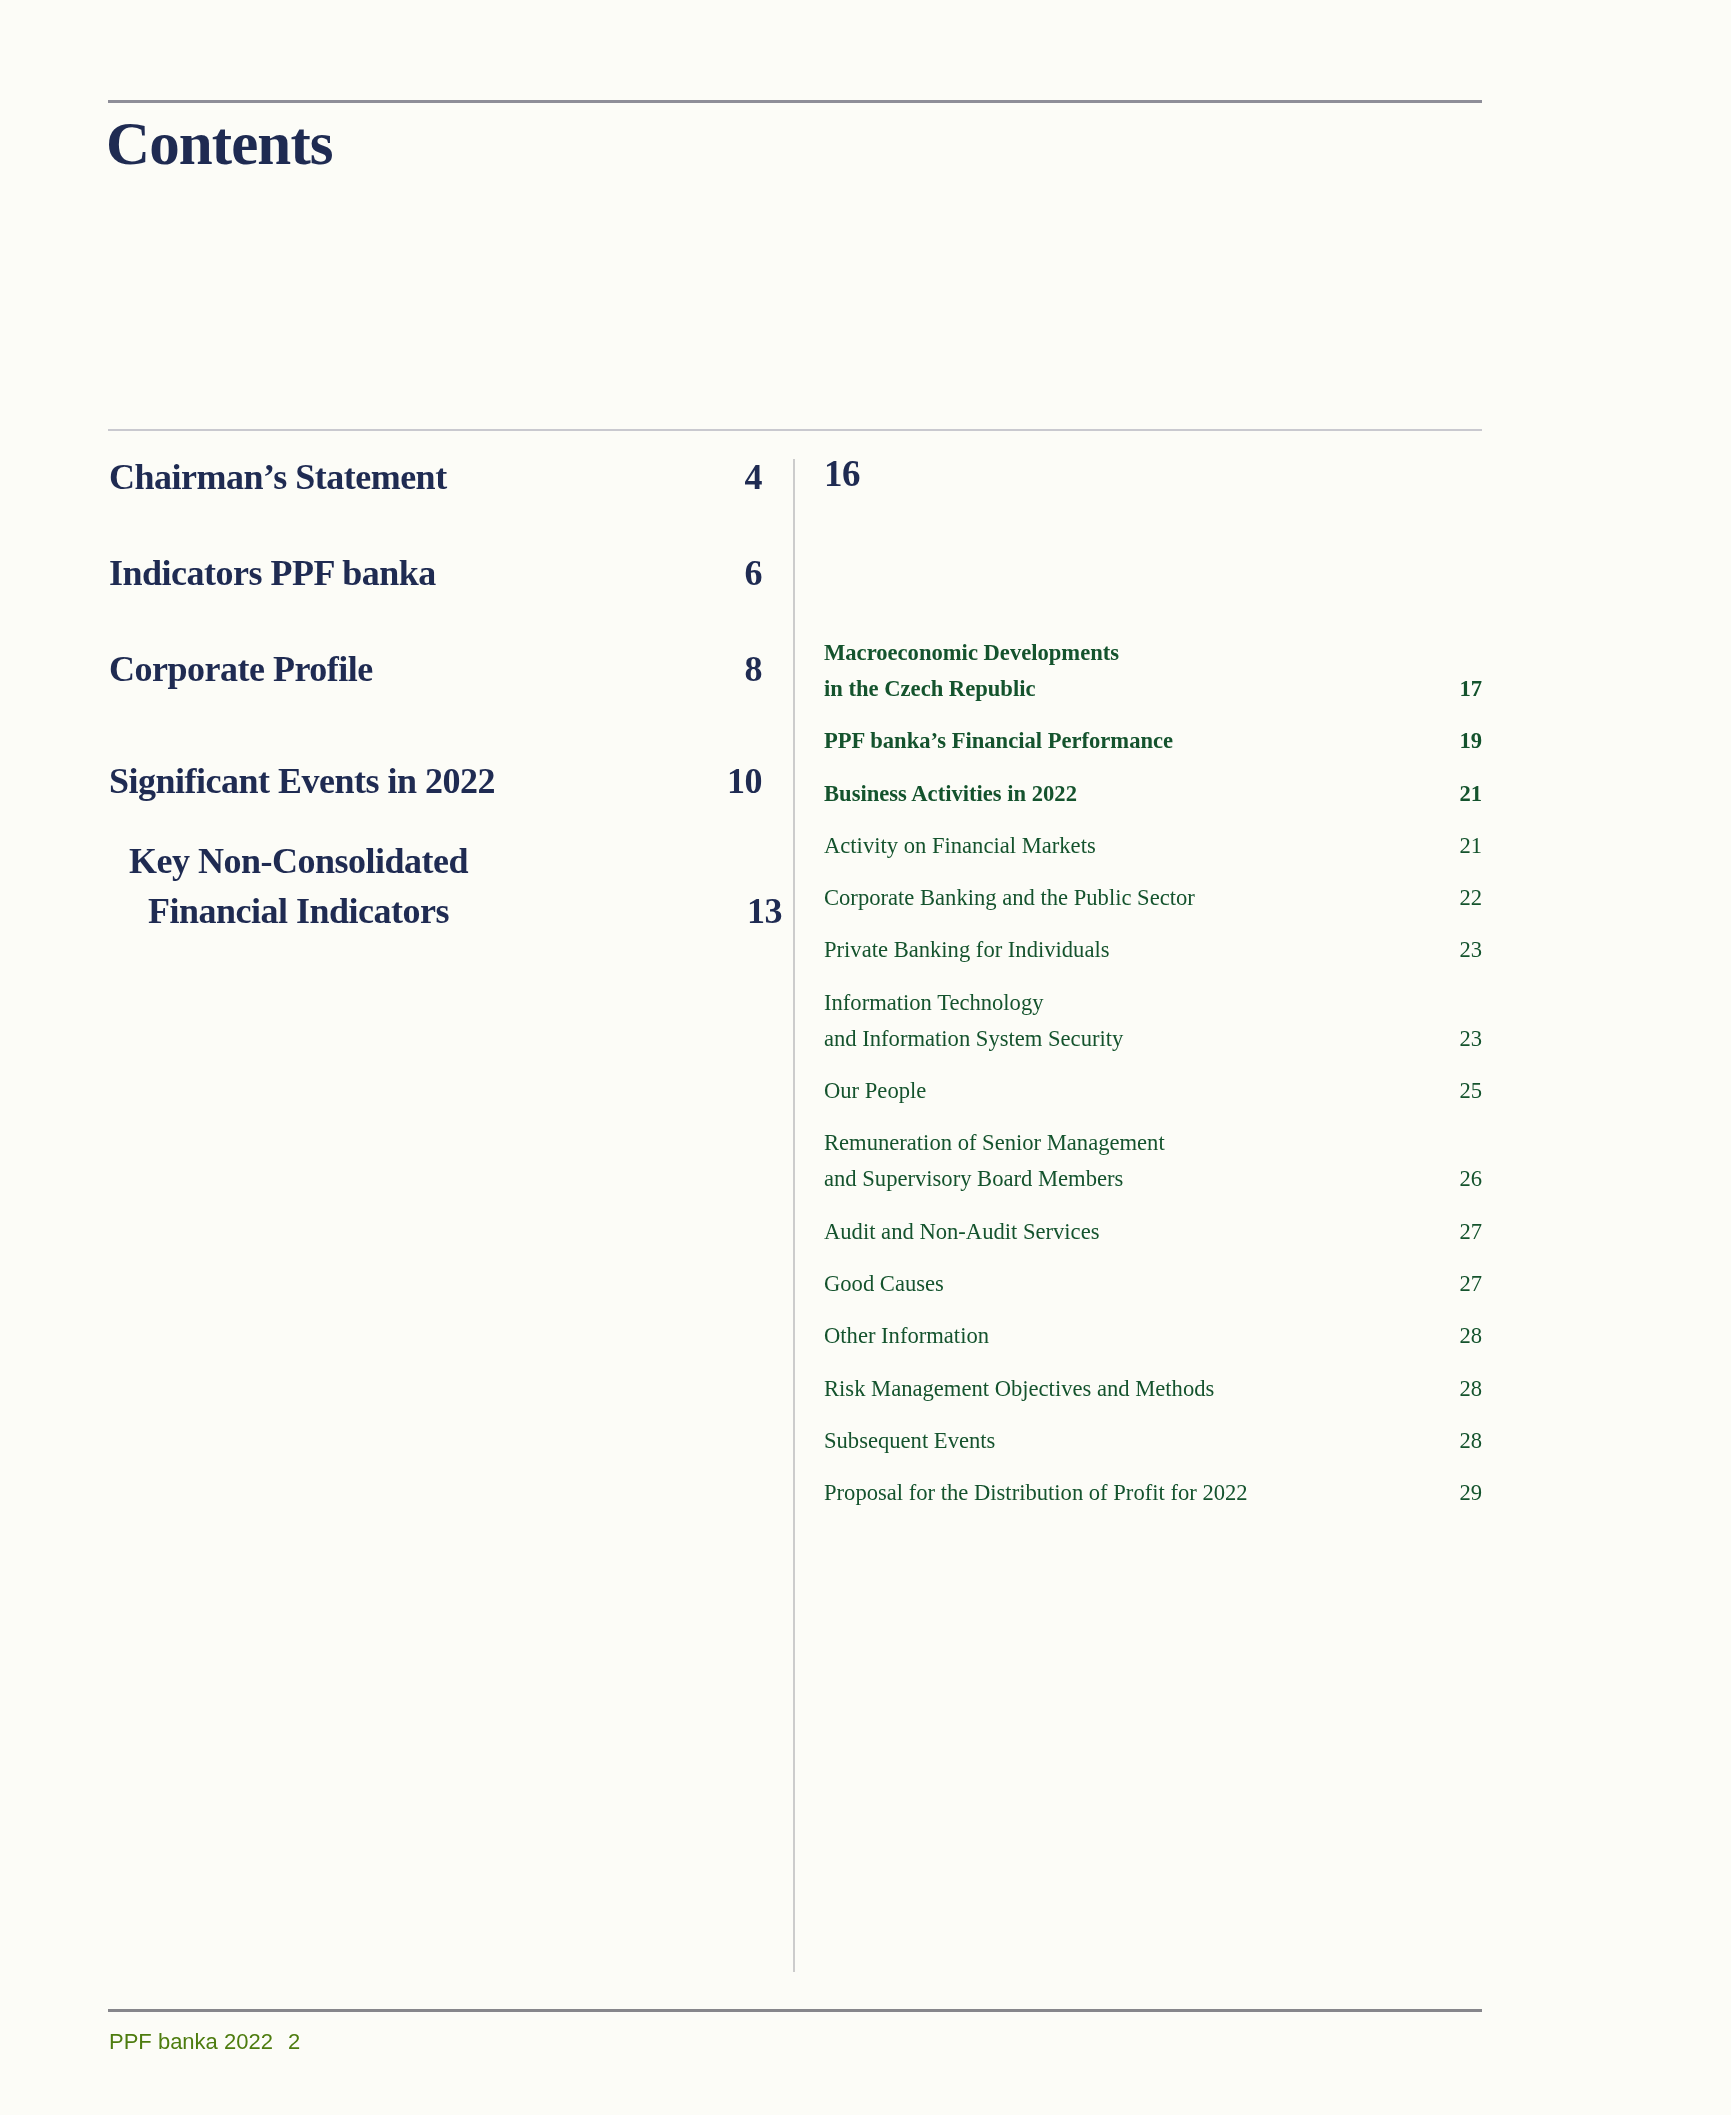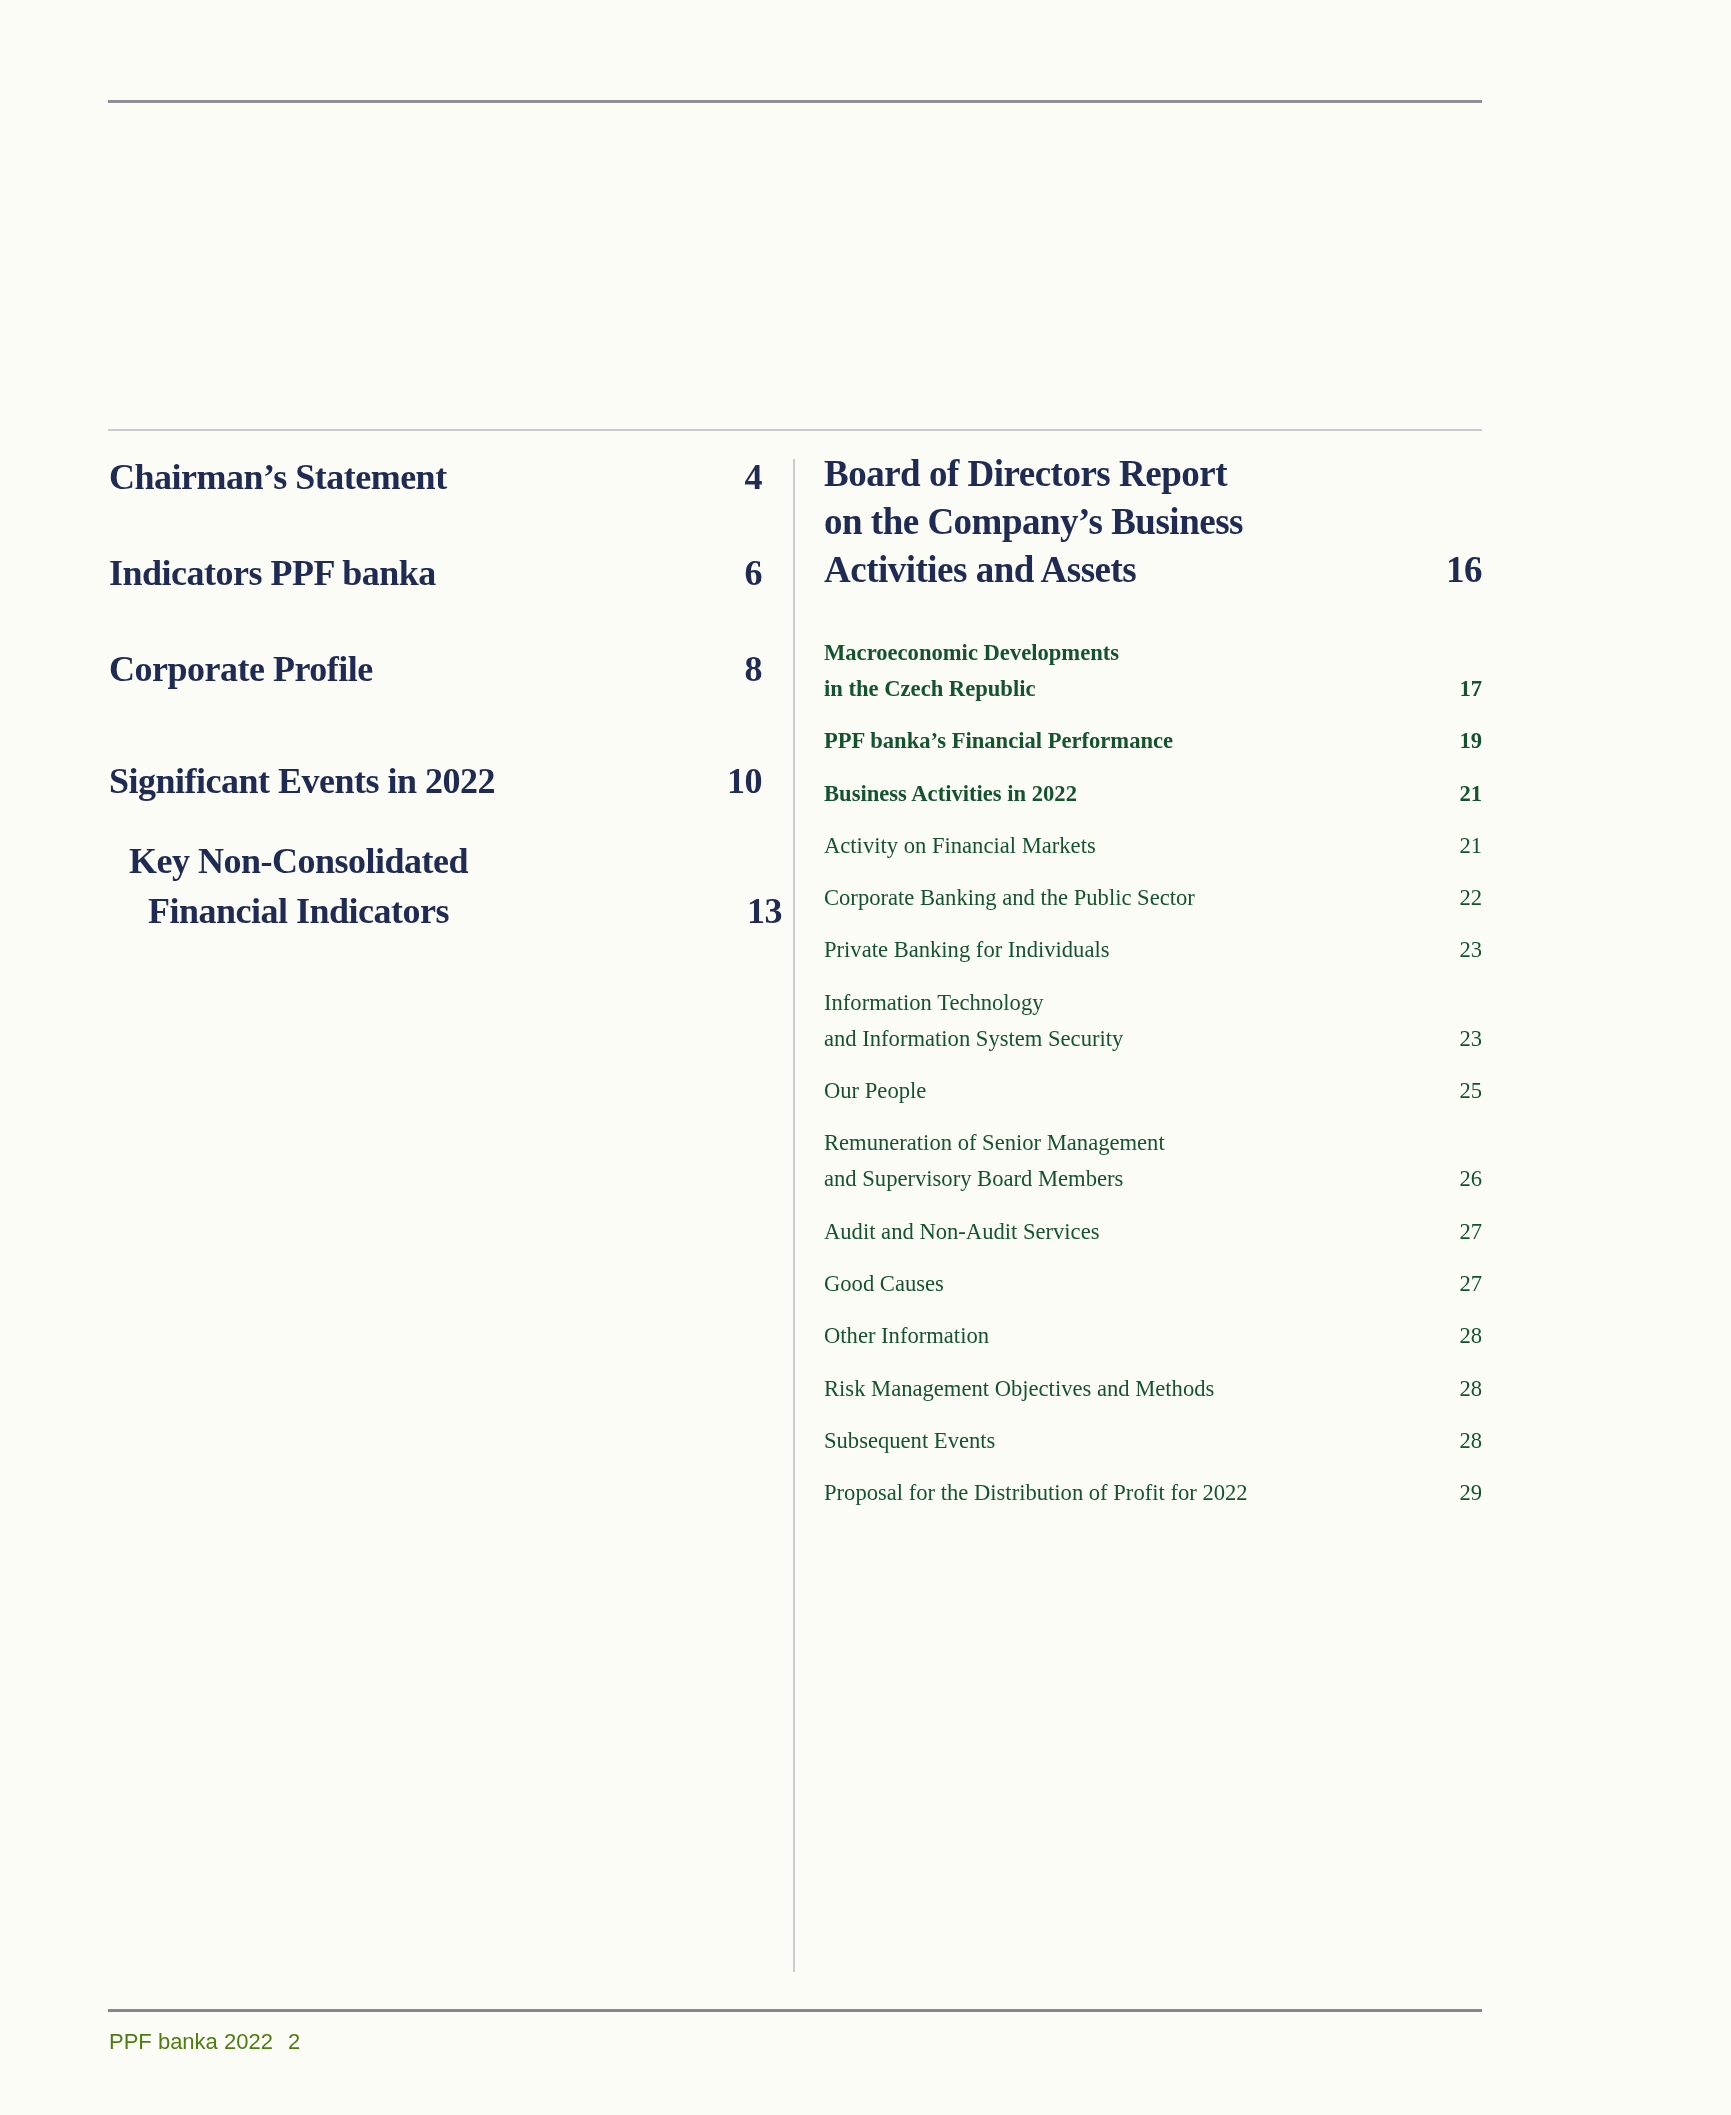--- a/index.html
+++ b/index.html
@@ -75,20 +75,21 @@
   .footer-brand { left: 109px; }
   .footer-page  { left: 288px; }
 </style>
 </head>
 <body>
 
 <div class="page">
 
   <div class="rule rule-top"></div>
 
+  <h1 class="page-title">Contents</h1>
 
   <div class="rule rule-section"></div>
 
   <div class="l-row l1">
     <span class="l-title">Chairman’s Statement</span>
     <span class="l-num">4</span>
   </div>
   <div class="l-row l2">
     <span class="l-title">Indicators PPF banka</span>
     <span class="l-num">6</span>
@@ -105,25 +106,20 @@
     <span class="l-title">
       <div>Key Non-Consolidated</div>
       <div>Financial Indicators</div>
     </span>
     <span class="l-num">13</span>
   </div>
 
   <div class="v-divider"></div>
 
   <div class="r-heading">
-    <div class="r-heading-lines">
-      <div>Board of Directors Report</div>
-      <div>on the Company’s Business</div>
-      <div>Activities and Assets</div>
-    </div>
     <div class="r-heading-num">16</div>
   </div>
 
   <div class="r-list">
     <div class="r-item bold">
       <div>
         <div>Macroeconomic Developments</div>
         <div>in the Czech Republic</div>
       </div>
       <div>17</div>

